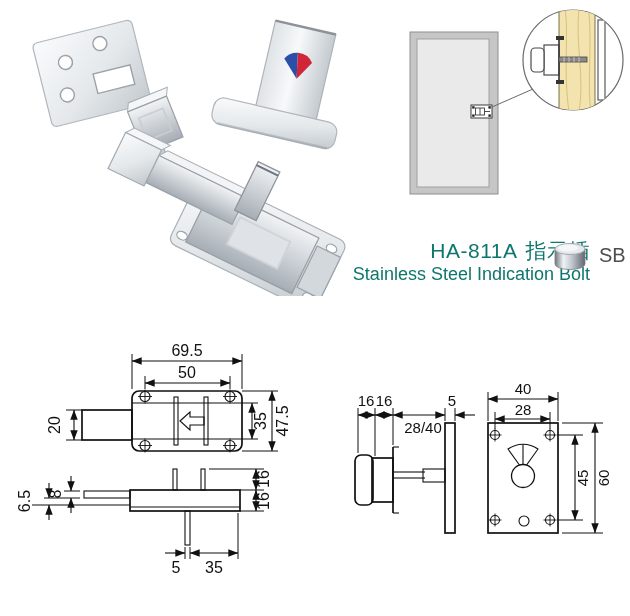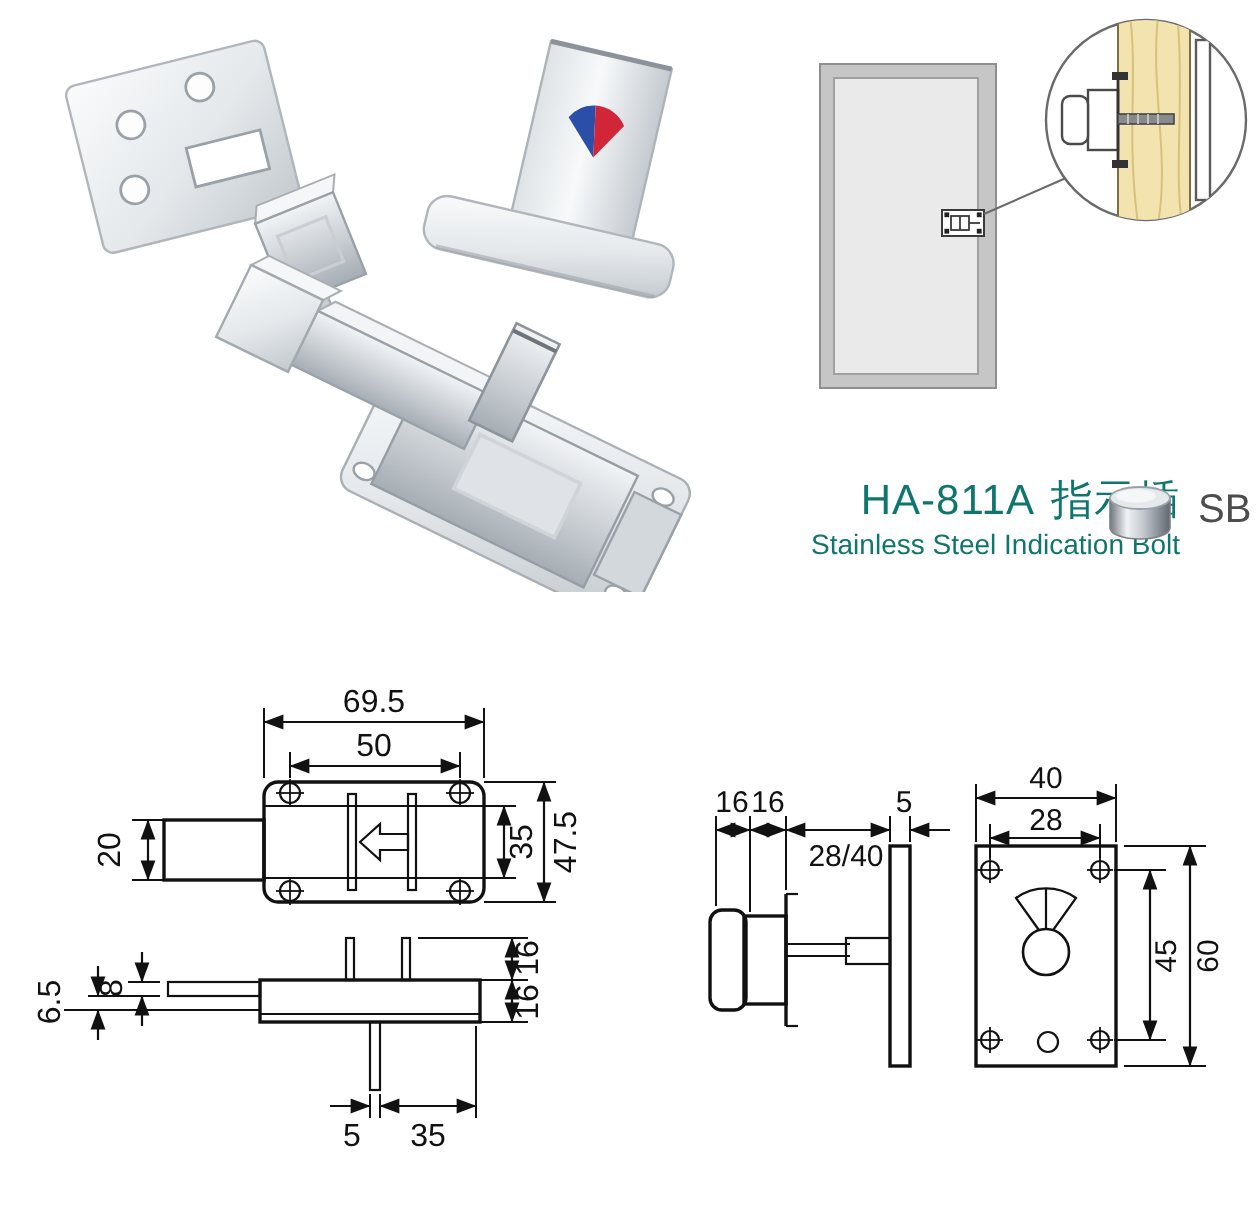--- a/index.html
+++ b/index.html
@@ -2,21 +2,21 @@
 <html><head>
 <meta charset="utf-8">
 <style>
   html,body{margin:0;padding:0;background:#fff;}
   .page{position:relative;width:630px;height:616px;background:#ffffff;overflow:hidden;
         font-family:"Liberation Sans",sans-serif;}
   .abs{position:absolute;}
   .title-block{left:346px;top:239px;width:244px;text-align:right;color:#0f766e;}
   .title-line{font-size:21px;line-height:1.15;white-space:nowrap;letter-spacing:.5px;}
   .title-line .zh{margin-left:8px;}
-  .subtitle{font-size:14px;margin-top:1px;white-space:nowrap;}
+  .subtitle{font-size:18px;margin-top:1px;white-space:nowrap;}
   .swatch{left:552px;top:237px;display:flex;align-items:center;gap:9px;}
   .swatch-label{font-size:20px;color:#4d4d4d;}
   svg text{font-family:"Liberation Sans",sans-serif;fill:#111;}
   .dimtxt{font-size:16px;}
   .dimtxt2{font-size:15px;}
   .obj{fill:none;stroke:#111;stroke-width:1.7;}
   .thin{fill:none;stroke:#111;stroke-width:1.1;}
   .hair{fill:none;stroke:#111;stroke-width:0.9;}
   .ext{fill:none;stroke:#111;stroke-width:1;}
   .dim{fill:none;stroke:#111;stroke-width:1.1;}

